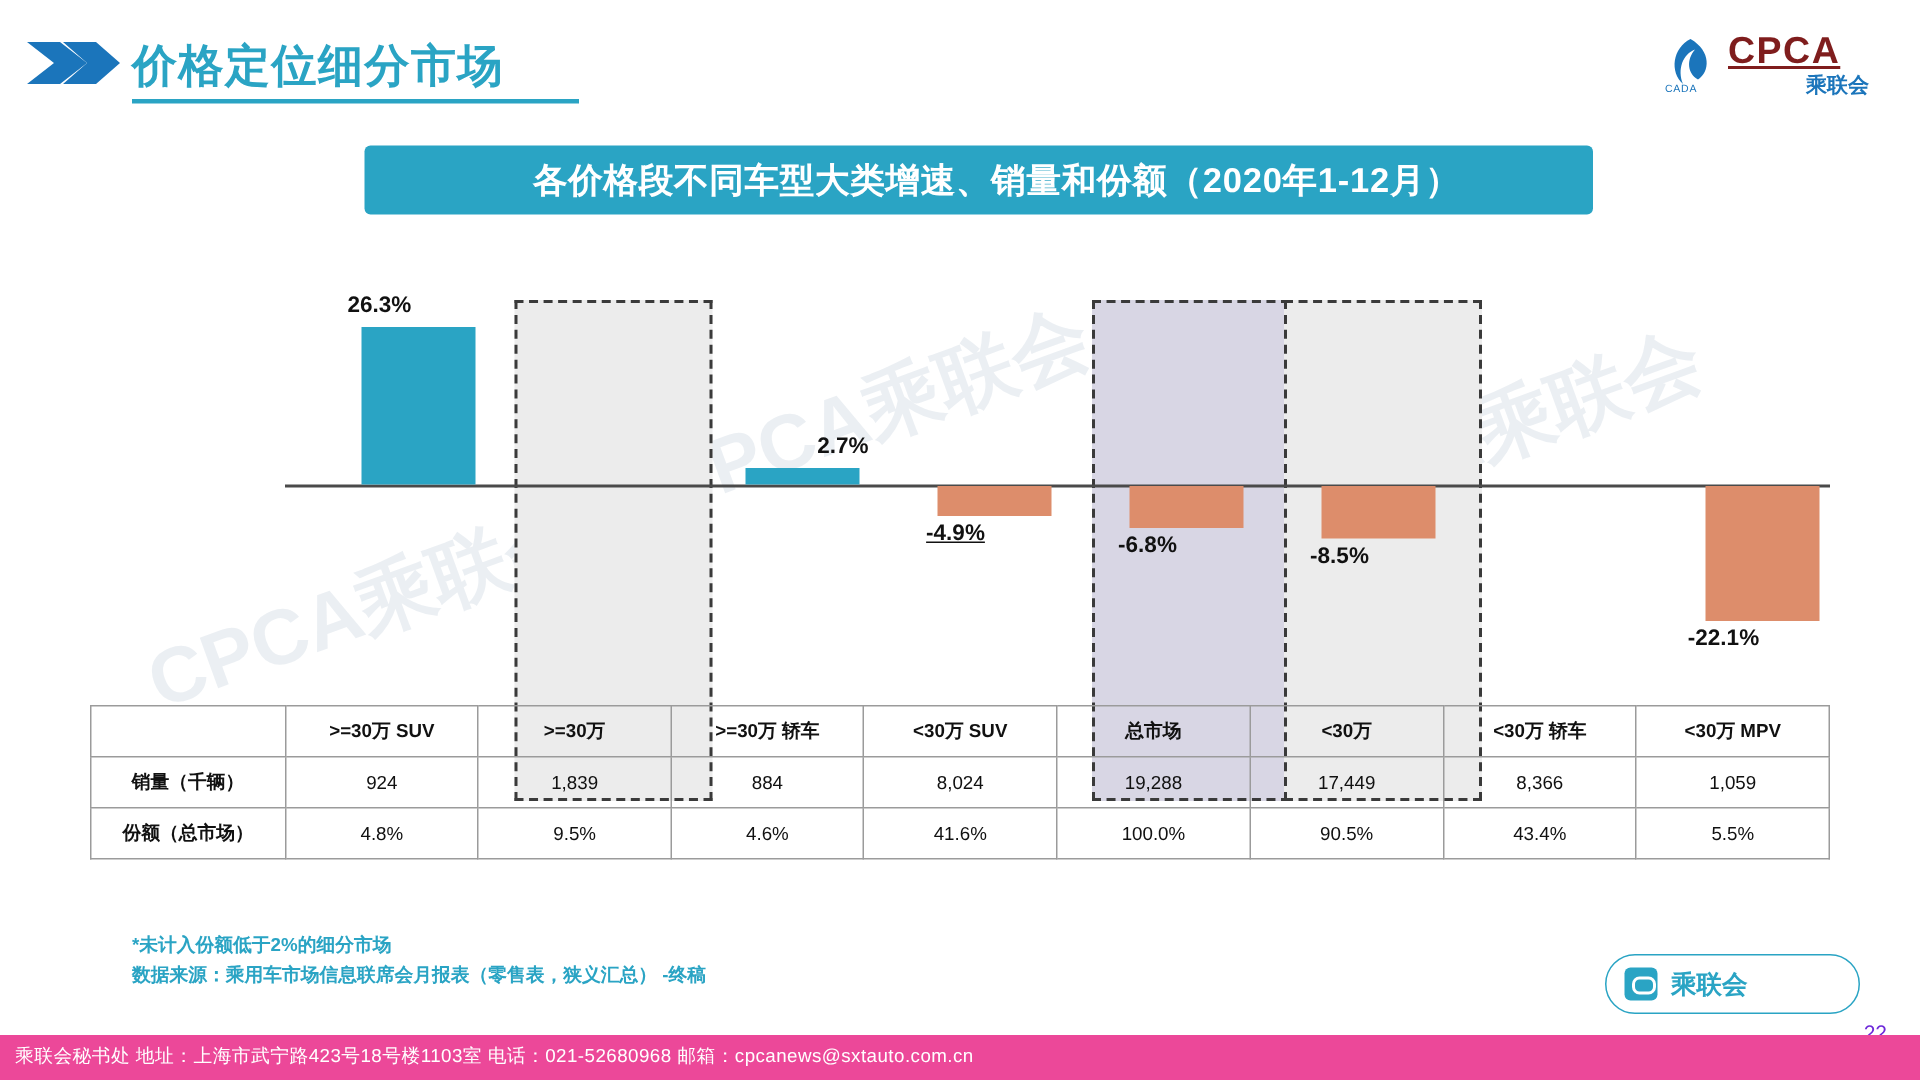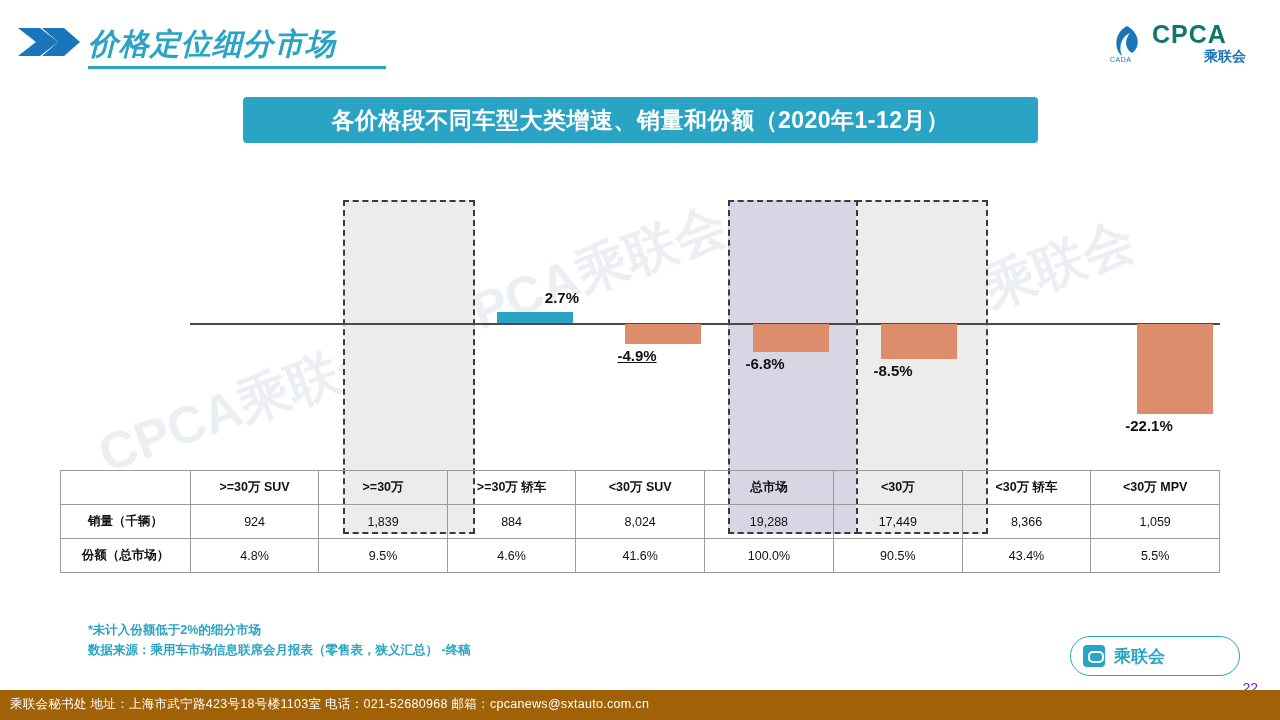--- a/index.html
+++ b/index.html
@@ -8,37 +8,37 @@
     background:#ffffff;
     font-family:"Liberation Sans","DejaVu Sans",sans-serif;
     color:#1a1a1a;
   }
   
   .header{position:absolute;left:0;top:0;width:1280px;height:78px;}
   .arrow-mark{position:absolute;left:18px;top:28px;width:62px;height:28px;}
   .arrow-mark svg{display:block;}
   .page-title{
     position:absolute;left:88px;top:24px;
-    font-size:30px;font-weight:bold;color:#2aa4c4;letter-spacing:1px;font-style:italic;
+    font-size:30px;font-weight:bold;color:#2aa4c4;letter-spacing:1px;
   }
   .title-underline{
     position:absolute;left:88px;top:66px;width:298px;height:3px;background:#2aa4c4;
   }
   .logo-block{position:absolute;right:22px;top:22px;width:150px;height:46px;}
   .logo-swirl{position:absolute;left:0;top:2px;width:38px;height:40px;}
-  .logo-cpca{position:absolute;left:44px;top:-2px;font-size:25px;font-weight:bold;color:#0f766e;letter-spacing:1px;}
+  .logo-cpca{position:absolute;left:44px;top:-2px;font-size:25px;font-weight:bold;color:#7f1d1d;letter-spacing:1px;text-decoration:underline;}
   .logo-cada{position:absolute;left:2px;top:34px;font-size:7px;color:#1b75bb;letter-spacing:.5px;}
   .logo-cn{position:absolute;left:96px;top:26px;font-size:14px;font-weight:bold;color:#1b75bb;}
 
   
   .banner{
     position:absolute;left:243px;top:97px;width:795px;height:46px;
     background:#2aa4c4;border-radius:4px;
     display:flex;align-items:center;justify-content:center;
-    color:#fff;font-size:23px;font-weight:bold;letter-spacing:.5px;
+    color:#fff;font-size:23px;font-weight:bold;letter-spacing:.5px;padding-left:24px;
   }
 
   
   .wm{
     position:absolute;color:rgba(120,150,175,.15);font-weight:bold;
     transform:rotate(-20deg);user-select:none;white-space:nowrap;
   }
   .wm1{left:92px;top:370px;font-size:52px;}
   .wm2{left:430px;top:240px;font-size:52px;}
   .wm3{left:838px;top:255px;font-size:52px;}
@@ -79,21 +79,21 @@
     display:flex;align-items:center;gap:9px;padding-left:12px;box-sizing:border-box;
   }
   .badge .ic{width:22px;height:22px;border-radius:4px;background:#2aa4c4;position:relative;}
   .badge .ic:after{content:"";position:absolute;left:5px;top:6px;width:12px;height:8px;border:2px solid #fff;border-radius:5px;}
   .badge .txt{font-size:17px;font-weight:bold;color:#2aa4c4;}
   .pageno{position:absolute;right:22px;top:680px;font-size:14px;color:#6d28d9;}
   .report-tag{position:absolute;right:36px;top:700px;font-size:12px;font-weight:bold;color:#2aa4c4;}
   .report-line{position:absolute;right:30px;top:696px;width:182px;height:1.5px;background:#2aa4c4;}
 
   
-  .footer{position:absolute;left:0;bottom:0;width:1280px;height:30px;background:#a16207;}
+  .footer{position:absolute;left:0;bottom:0;width:1280px;height:30px;background:#ec4899;}
   .footer .ftxt{position:absolute;left:10px;top:6px;color:#fff;font-size:12.5px;letter-spacing:.3px;}
 </style>
 </head>
 <body>
 
 <div class="header">
   <div class="arrow-mark">
     <svg width="62" height="28" viewBox="0 0 62 28">
       <polygon points="0,0 22,0 40,14 22,28 0,28 18,14" fill="#1b75bb"></polygon>
       <polygon points="24,0 46,0 62,14 46,28 24,28 40,14" fill="#1b75bb"></polygon>
@@ -121,20 +121,24 @@
 <div class="wm wm3">CPCA乘联会</div>
 
 <div class="chart">
 
   <div class="hl-box hl-grey" style="left:283px;width:128px;height:330px;"></div>
   <div class="hl-box hl-purple" style="left:668px;width:128px;height:330px;"></div>
   <div class="hl-box hl-grey" style="left:796px;width:128px;height:330px;"></div>
 
   <div class="zero-line"></div>
 
+  <div class="col" style="left:155px;width:128px;">
+    <div class="bar pos" style="left:26px;top:43px;height:105px;"></div>
+    <div class="blabel" style="top:20px;">26.3%</div>
+  </div>
 
 
   <div class="col" style="left:411px;width:128px;">
     <div class="bar pos" style="left:26px;top:137px;height:11px;"></div>
     <div class="blabel" style="top:114px;text-align:right;">2.7%</div>
   </div>
 
   <div class="col" style="left:539px;width:128px;">
     <div class="bar neg" style="left:26px;top:149px;height:20px;"></div>
     <div class="blabel" style="top:172px;text-decoration:underline;">-4.9%</div>

